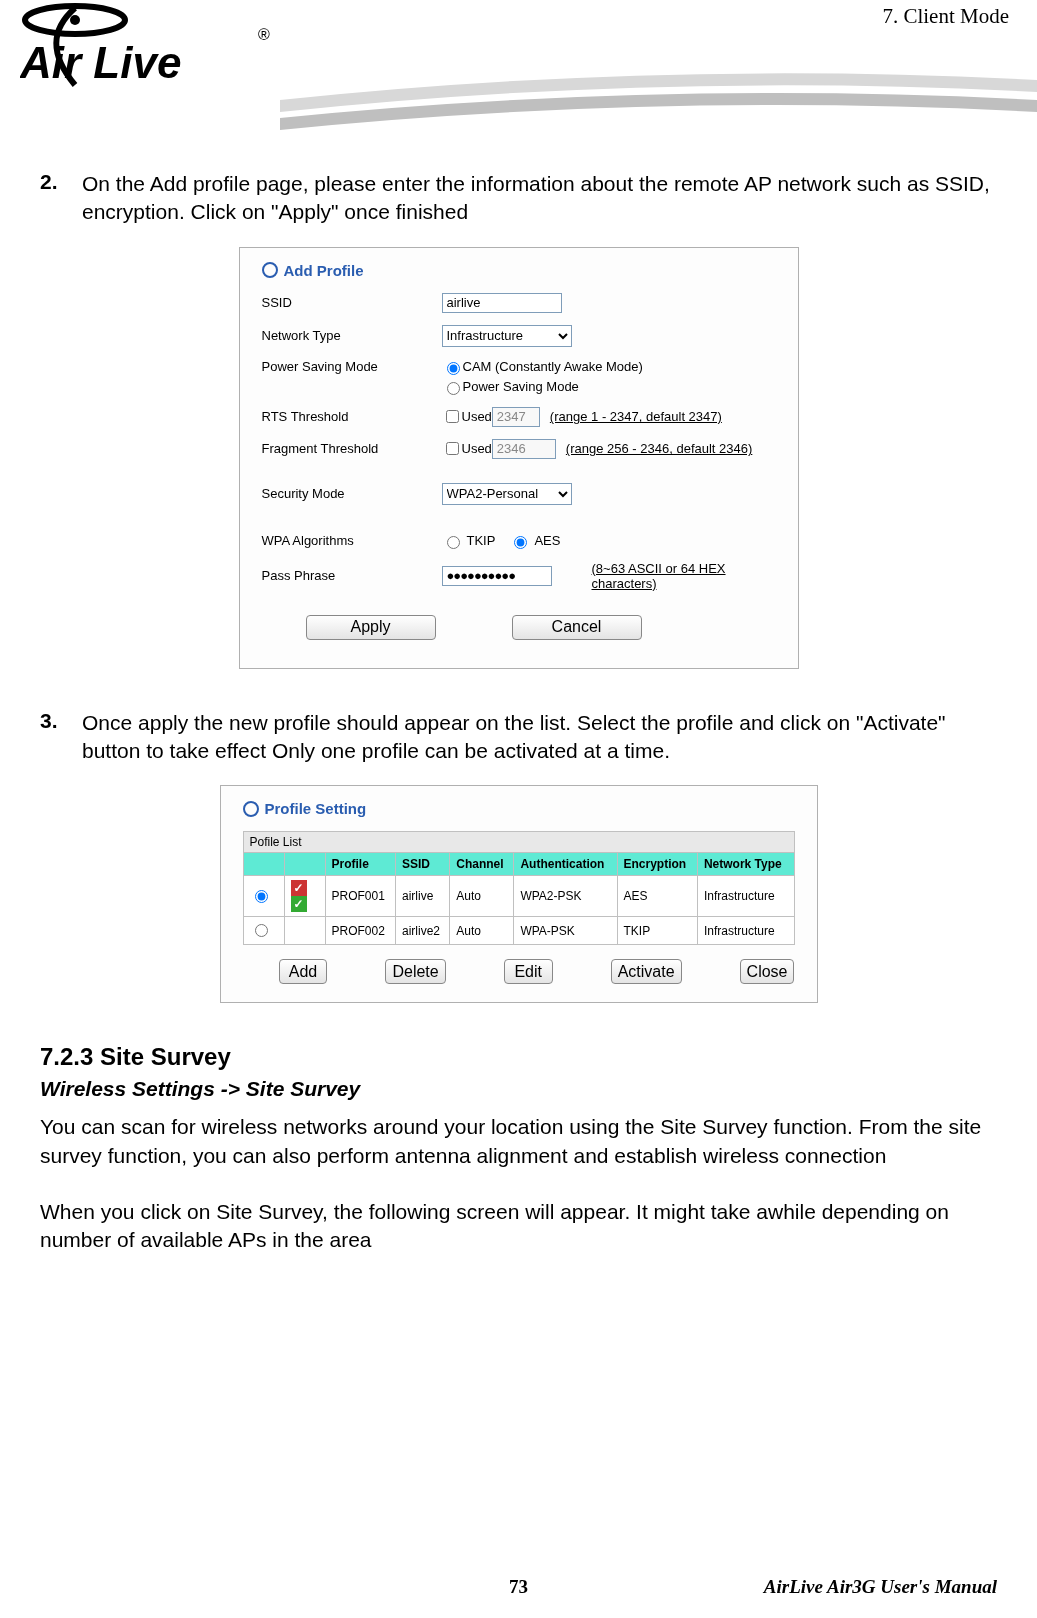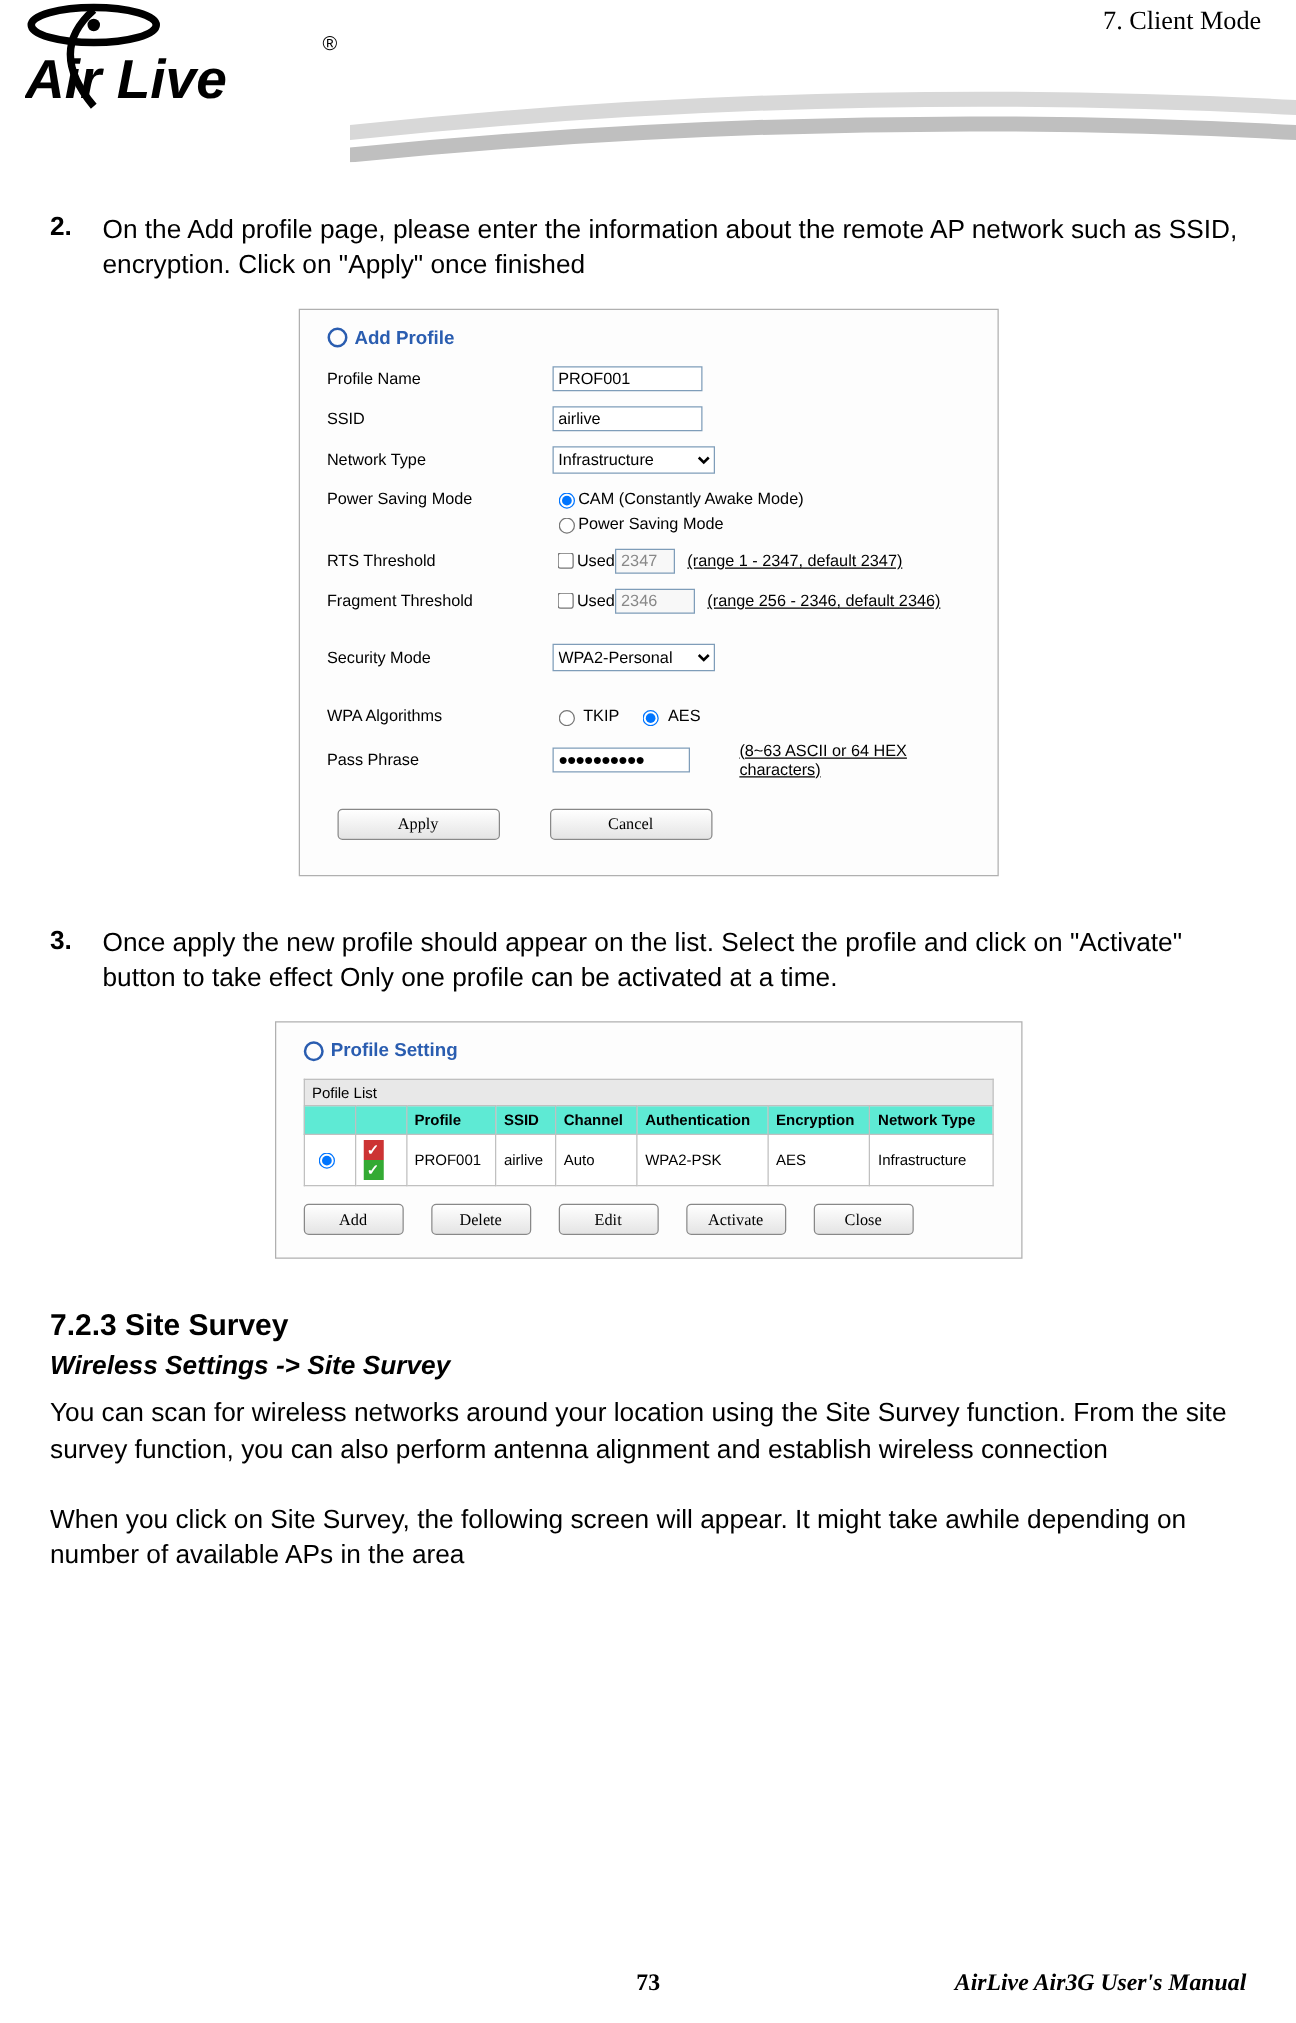--- a/index.html
+++ b/index.html
@@ -114,23 +114,24 @@
   .radios { display: flex; flex-direction: column; gap: 4px; }
   .hline { display: flex; align-items: center; }
   .note { margin-left: 10px; text-decoration: underline; }
   .btnrow { display: flex; gap: 40px; margin-top: 20px; justify-content: flex-start; padding-left: 8px;}
   .btn {
     width: 130px;
     height: 25px;
     border: 1px solid #888;
     border-radius: 4px;
     background: linear-gradient(#fff, #e4e4e4);
-    font-family: Liberation Serif, serif;
-    font-size: 13px;
+    font-family: Liberation Sans, sans-serif;
+    font-size: 16px;
     cursor: pointer;
+    margin-left: 36px;
   }
   .btn.sm { width: 80px; }
   .tbl {
     width: 100%;
     border-collapse: collapse;
     font-size: 12px;
   }
   .tbl th, .tbl td {
     border: 1px solid #c0c0c0;
     padding: 4px 6px;
@@ -200,24 +201,20 @@
         <span class="step-text">On the Add profile page, please enter the information about the remote AP network such as SSID, encryption.   Click on "Apply" once finished</span>
       </li>
     </ol>
 
     <div class="figure fig1">
       <div class="fig-title">
         <span class="ring"></span>
         <span>Add Profile</span>
       </div>
 
-      <div class="fld">
-        <span class="lbl">Profile Name</span>
-        <input class="txt-in" style="width: 120px;" value="PROF001">
-      </div>
       <div class="fld">
         <span class="lbl">SSID</span>
         <input class="txt-in" style="width: 120px;" value="airlive">
       </div>
       <div class="fld">
         <span class="lbl">Network Type</span>
         <select class="sel" style="width:130px">
           <option>Infrastructure</option>
         </select>
       </div>
@@ -314,20 +311,30 @@
             <td>
               <span class="check red">✓</span><span class="check green">✓</span>
             </td>
             <td>PROF001</td>
             <td>airlive</td>
             <td>Auto</td>
             <td>WPA2-PSK</td>
             <td>AES</td>
             <td>Infrastructure</td>
           </tr>
+          <tr>
+            <td><input type="radio" name="plist" style=""></td>
+            <td></td>
+            <td>PROF002</td>
+            <td>airlive2</td>
+            <td>Auto</td>
+            <td>WPA-PSK</td>
+            <td>TKIP</td>
+            <td>Infrastructure</td>
+          </tr>
         </tbody>
       </table>
       <div class="btnrow" style="gap:22px;margin-top:14px;padding-left:0">
         <button class="btn sm">Add</button>
         <button class="btn sm">Delete</button>
         <button class="btn sm">Edit</button>
         <button class="btn sm">Activate</button>
         <button class="btn sm">Close</button>
       </div>
     </div>

